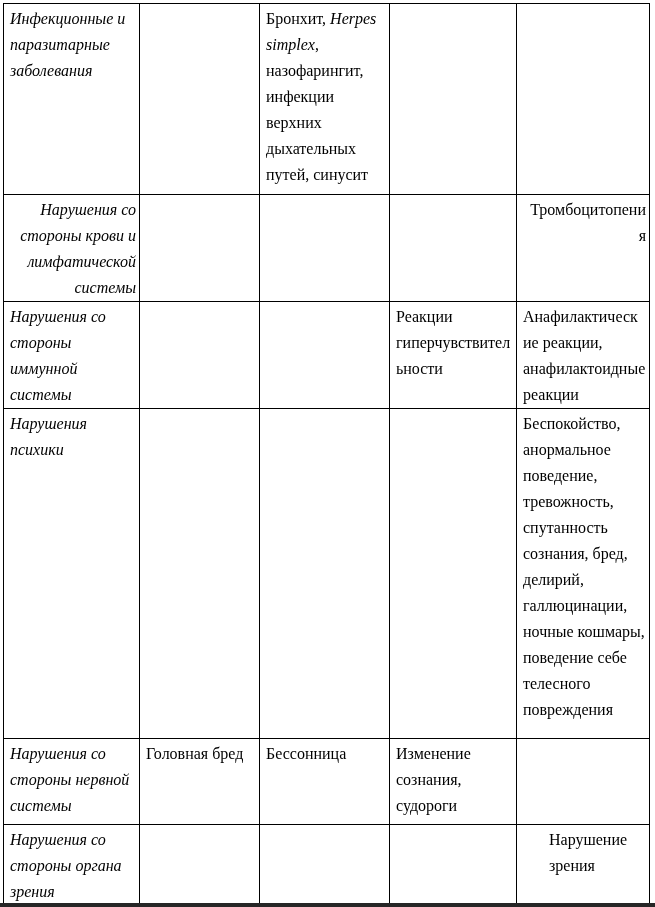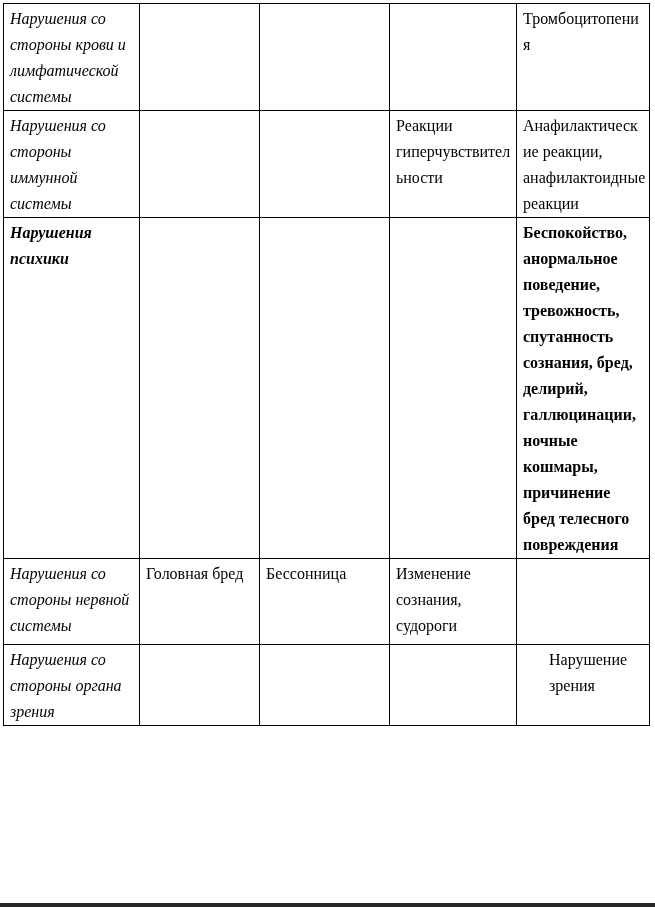--- a/index.html
+++ b/index.html
@@ -52,40 +52,47 @@
 <div class="page">
   <table class="doc-table" style="left: 3px; top: 3px; width: 646px;">
     <colgroup>
         <col style="width: 136px;">
         <col style="width: 120px;">
         <col style="width: 130px;">
         <col style="width: 127px;">
         <col style="width: 133px;">
       </colgroup>
     <tbody>
-        <tr style="height: 102px;">
+        <tr style="height: 191px;">
+          <td class="col-0" style="border-color: rgb(0, 0, 0);"><span class="seg-it">Инфекционные и паразитарные заболевания</span></td>
+          <td class="col-1" style="border-color: rgb(0, 0, 0);"></td>
+          <td class="col-2" style="border-color: rgb(0, 0, 0);"><span>Бронхит, </span><span class="seg-it">Herpes simplex</span><span>, назофарингит, инфекции верхних дыхательных путей, синусит</span></td>
+          <td class="col-3" style="border-color: rgb(0, 0, 0);"></td>
+          <td class="col-4" style="border-color: rgb(0, 0, 0);"></td>
+        </tr>
+        <tr style="height: 102px; text-align: right;">
           <td class="col-0" style="border-color: rgb(0, 0, 0);"><span class="seg-it">Нарушения со стороны крови и лимфатической системы</span></td>
           <td class="col-1" style="border-color: rgb(0, 0, 0);"></td>
           <td class="col-2" style="border-color: rgb(0, 0, 0);"></td>
           <td class="col-3" style="border-color: rgb(0, 0, 0);"></td>
           <td class="col-4" style="border-color: rgb(0, 0, 0);"><span>Тромбоцитопения</span></td>
         </tr>
         <tr style="height: 106px;">
           <td class="col-0" style="border-color: rgb(0, 0, 0);"><span class="seg-it">Нарушения со стороны иммунной системы</span></td>
           <td class="col-1" style="border-color: rgb(0, 0, 0);"></td>
           <td class="col-2" style="border-color: rgb(0, 0, 0);"></td>
           <td class="col-3" style="border-color: rgb(0, 0, 0);"><span>Реакции гиперчувствительности</span></td>
           <td class="col-4" style="border-color: rgb(0, 0, 0);"><span>Анафилактические реакции, анафилактоидные реакции</span></td>
         </tr>
-        <tr style="height: 330px; font-weight: bold;">
+        <tr style="height: 330px;">
           <td class="col-0" style="border-color: rgb(0, 0, 0);"><span class="seg-it">Нарушения психики</span></td>
           <td class="col-1" style="border-color: rgb(0, 0, 0);"></td>
           <td class="col-2" style="border-color: rgb(0, 0, 0);"></td>
           <td class="col-3" style="border-color: rgb(0, 0, 0);"></td>
-          <td class="col-4" style="border-color: rgb(0, 0, 0);"><span>Беспокойство, анормальное поведение, тревожность, спутанность сознания, бред, делирий, галлюцинации, ночные кошмары, причинение бред телесного повреждения</span></td>
+          <td class="col-4" style="border-color: rgb(0, 0, 0);"><span>Беспокойство, анормальное поведение, тревожность, спутанность сознания, бред, делирий, галлюцинации, ночные кошмары, поведение себе телесного повреждения</span></td>
         </tr>
         <tr style="height: 86px; margin-top: 23px;">
           <td class="col-0" style="border-color: rgb(0, 0, 0);"><span class="seg-it">Нарушения со стороны нервной системы</span></td>
           <td class="col-1" style="border-color: rgb(0, 0, 0);"><span>Головная бред</span></td>
           <td class="col-2" style="border-color: rgb(0, 0, 0);"><span>Бессонница</span></td>
           <td class="col-3" style="border-color: rgb(0, 0, 0);"><span>Изменение сознания, судороги</span></td>
           <td class="col-4" style="border-color: rgb(0, 0, 0);"></td>
         </tr>
         <tr style="height: 79px;">
           <td class="col-0" style="border-color: rgb(0, 0, 0);"><span class="seg-it">Нарушения со стороны органа зрения</span></td>

